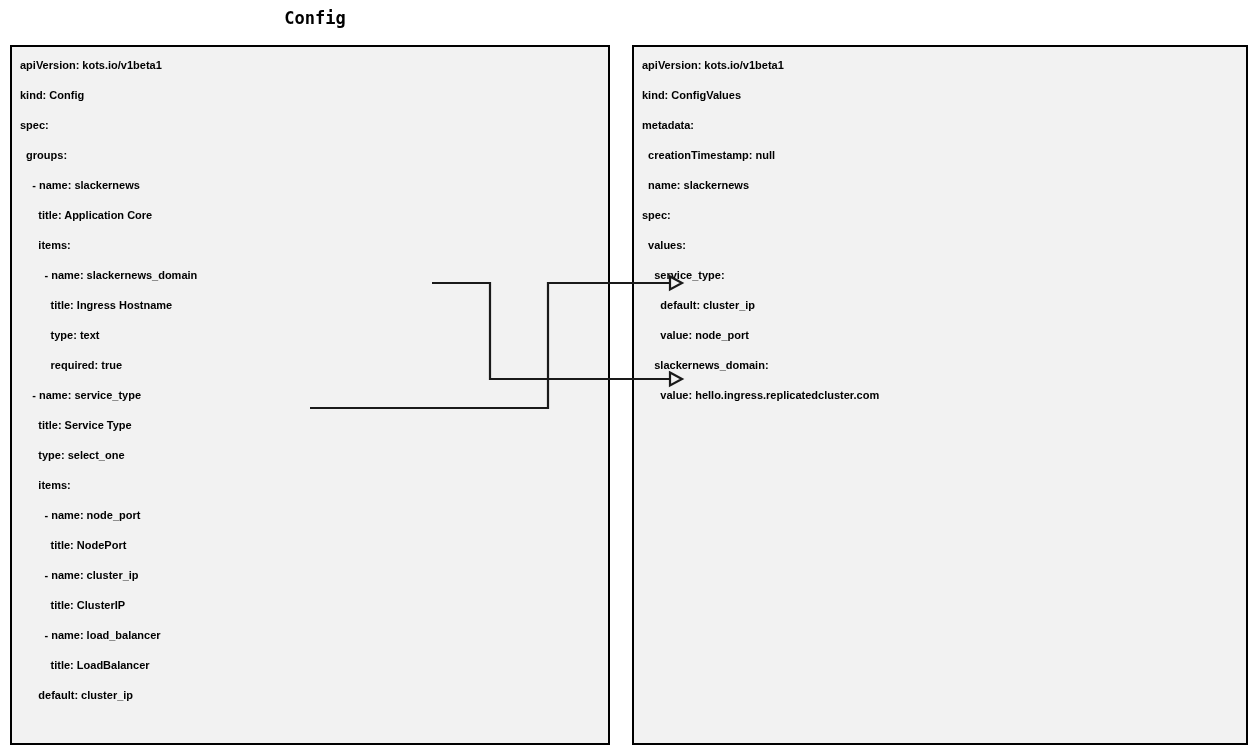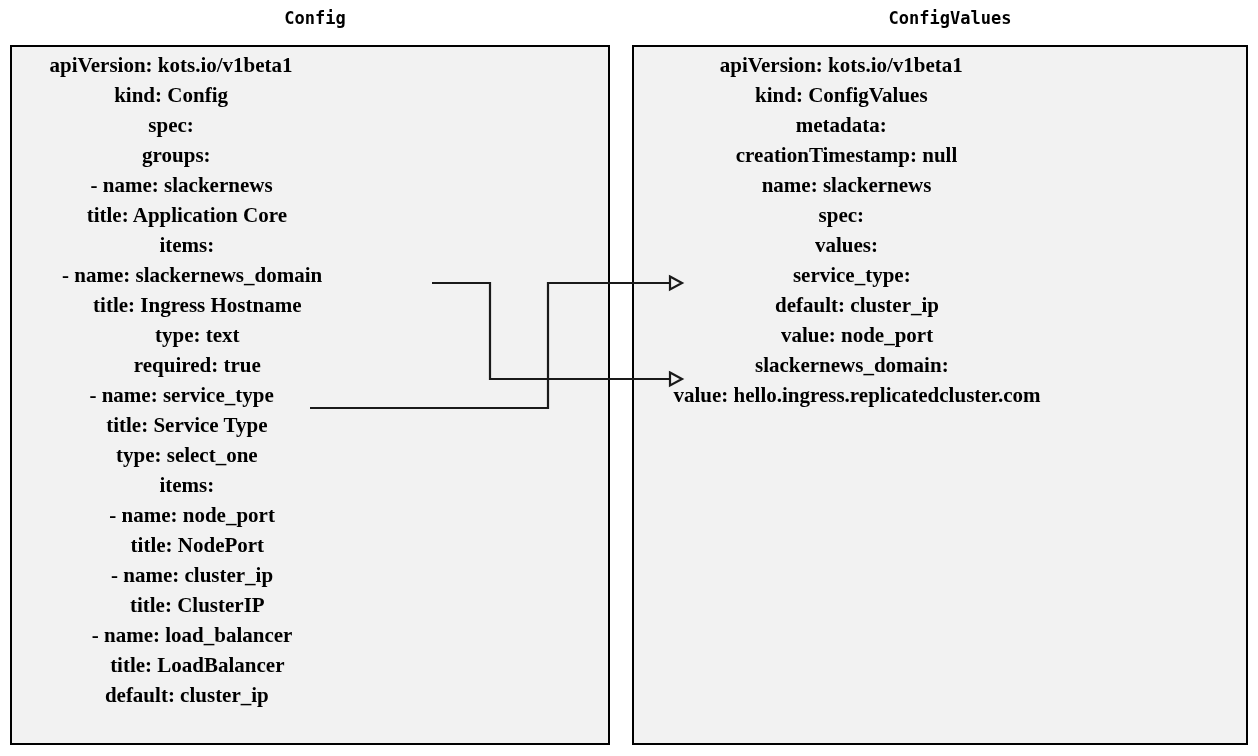--- a/index.html
+++ b/index.html
@@ -32,49 +32,47 @@
     letter-spacing: 0px;
   }
   .panel {
     position: absolute;
     background: #f2f2f2;
     border: 2px solid #000000;
     box-sizing: border-box;
   }
   .code-block {
     position: absolute;
-    font-family: Liberation Serif, serif;
+    font-family: Liberation Sans, sans-serif;
     font-weight: bold;
-    font-size: 21px;
+    font-size: 11px;
     line-height: 30px;
     color: #000000;
     white-space: pre;
     letter-spacing: 0px;
-    text-align: center;
   }
   .code-line {
     height: 30px;
     white-space: pre;
   }
   #arrows {
     position: absolute;
     left: 0; top: 0;
     width: 1258px;
     height: 756px;
     pointer-events: none;
   }
 </style>
 </head>
 <body>
 
 <div id="canvas">
 
   <div class="panel-title" id="title-0" style="left: 255px; top: 8px; width: 120px;">Config</div>
 
-  <div class="panel-title" id="title-1" style="left: 850px; top: 8px; width: 200px;">ConfigValues</div>
 
   <div class="panel" id="panel-0" style="left: 10px; top: 45px; width: 600px; height: 700px; background: rgb(242, 242, 242); border-color: rgb(0, 0, 0);"></div>
 
   <div class="panel" id="panel-1" style="left: 632px; top: 45px; width: 616px; height: 700px; background: rgb(242, 242, 242); border-color: rgb(0, 0, 0);"></div>
 
   <div class="code-block" id="code-0" style="left: 20px; top: 50px; color: rgb(0, 0, 0);"><div class="code-line">apiVersion: kots.io/v1beta1</div><div class="code-line">kind: Config</div><div class="code-line">spec:</div><div class="code-line">  groups:</div><div class="code-line">    - name: slackernews</div><div class="code-line">      title: Application Core</div><div class="code-line">      items:</div><div class="code-line">        - name: slackernews_domain</div><div class="code-line">          title: Ingress Hostname</div><div class="code-line">          type: text</div><div class="code-line">          required: true</div><div class="code-line">    - name: service_type</div><div class="code-line">      title: Service Type</div><div class="code-line">      type: select_one</div><div class="code-line">      items:</div><div class="code-line">        - name: node_port</div><div class="code-line">          title: NodePort</div><div class="code-line">        - name: cluster_ip</div><div class="code-line">          title: ClusterIP</div><div class="code-line">        - name: load_balancer</div><div class="code-line">          title: LoadBalancer</div><div class="code-line">      default: cluster_ip</div></div>
 
   <div class="code-block" id="code-1" style="left: 642px; top: 50px; color: rgb(0, 0, 0);"><div class="code-line">apiVersion: kots.io/v1beta1</div><div class="code-line">kind: ConfigValues</div><div class="code-line">metadata:</div><div class="code-line">  creationTimestamp: null</div><div class="code-line">  name: slackernews</div><div class="code-line">spec:</div><div class="code-line">  values:</div><div class="code-line">    service_type:</div><div class="code-line">      default: cluster_ip</div><div class="code-line">      value: node_port</div><div class="code-line">    slackernews_domain:</div><div class="code-line">      value: hello.ingress.replicatedcluster.com</div></div>
 
   <svg id="arrows" viewBox="0 0 1258 756" width="1258" height="756">

